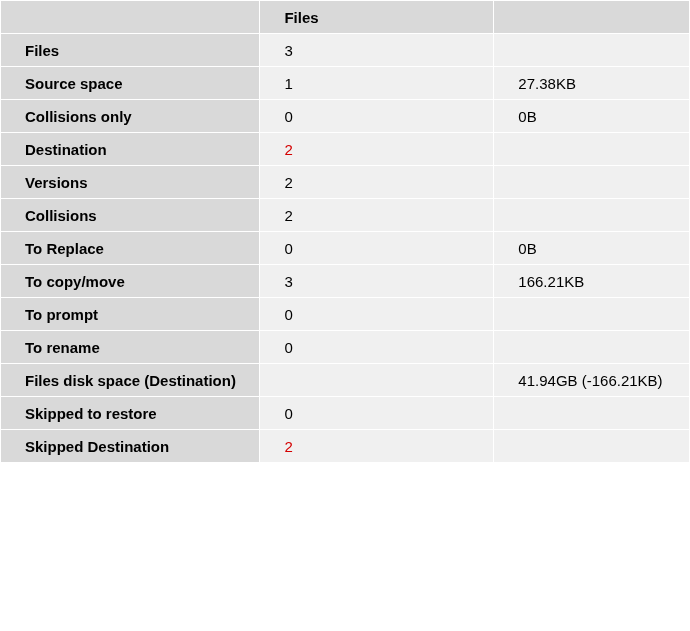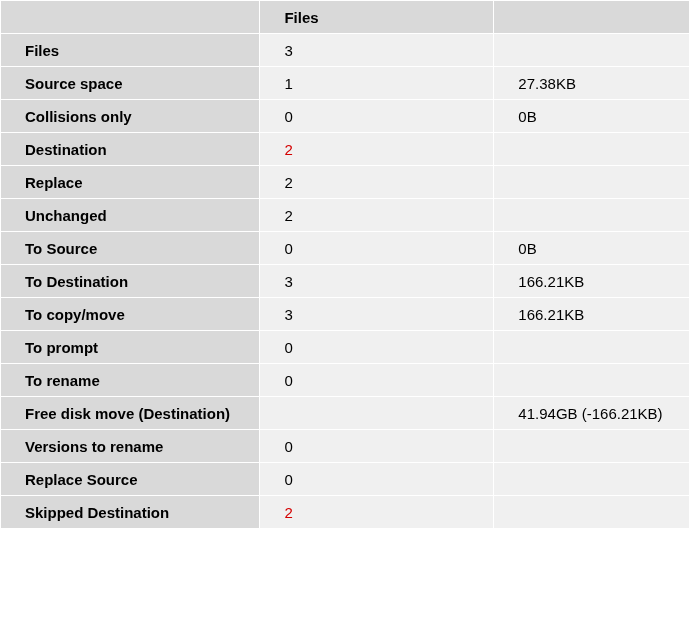--- a/index.html
+++ b/index.html
@@ -75,66 +75,56 @@
       <td class="col-label">Collisions only</td>
       <td class="col-files">0</td>
       <td class="col-size">0B</td>
     </tr>
     <tr>
       <td class="col-label">Destination</td>
       <td class="col-files red">2</td>
       <td class="col-size"></td>
     </tr>
     <tr>
-      <td class="col-label">Replace</td>
+      <td class="col-label">Versions</td>
       <td class="col-files">2</td>
       <td class="col-size"></td>
     </tr>
     <tr>
-      <td class="col-label">Unchanged</td>
+      <td class="col-label">Collisions</td>
       <td class="col-files">2</td>
       <td class="col-size"></td>
     </tr>
     <tr>
-      <td class="col-label">To Source</td>
+      <td class="col-label">To Replace</td>
       <td class="col-files">0</td>
       <td class="col-size">0B</td>
-    </tr>
-    <tr>
-      <td class="col-label">To Destination</td>
-      <td class="col-files">3</td>
-      <td class="col-size">166.21KB</td>
     </tr>
     <tr>
       <td class="col-label">To copy/move</td>
       <td class="col-files">3</td>
       <td class="col-size">166.21KB</td>
     </tr>
     <tr>
       <td class="col-label">To prompt</td>
       <td class="col-files">0</td>
       <td class="col-size"></td>
     </tr>
     <tr>
       <td class="col-label">To rename</td>
       <td class="col-files">0</td>
       <td class="col-size"></td>
     </tr>
     <tr>
-      <td class="col-label">Free disk move (Destination)</td>
+      <td class="col-label">Files disk space (Destination)</td>
       <td class="col-files"></td>
       <td class="col-size">41.94GB (-166.21KB)</td>
     </tr>
     <tr>
-      <td class="col-label">Versions to rename</td>
-      <td class="col-files">0</td>
-      <td class="col-size"></td>
-    </tr>
-    <tr>
-      <td class="col-label">Replace Source</td>
+      <td class="col-label">Skipped to restore</td>
       <td class="col-files">0</td>
       <td class="col-size"></td>
     </tr>
     <tr>
       <td class="col-label">Skipped Destination</td>
       <td class="col-files red">2</td>
       <td class="col-size"></td>
     </tr>
   </tbody>
 </table>

